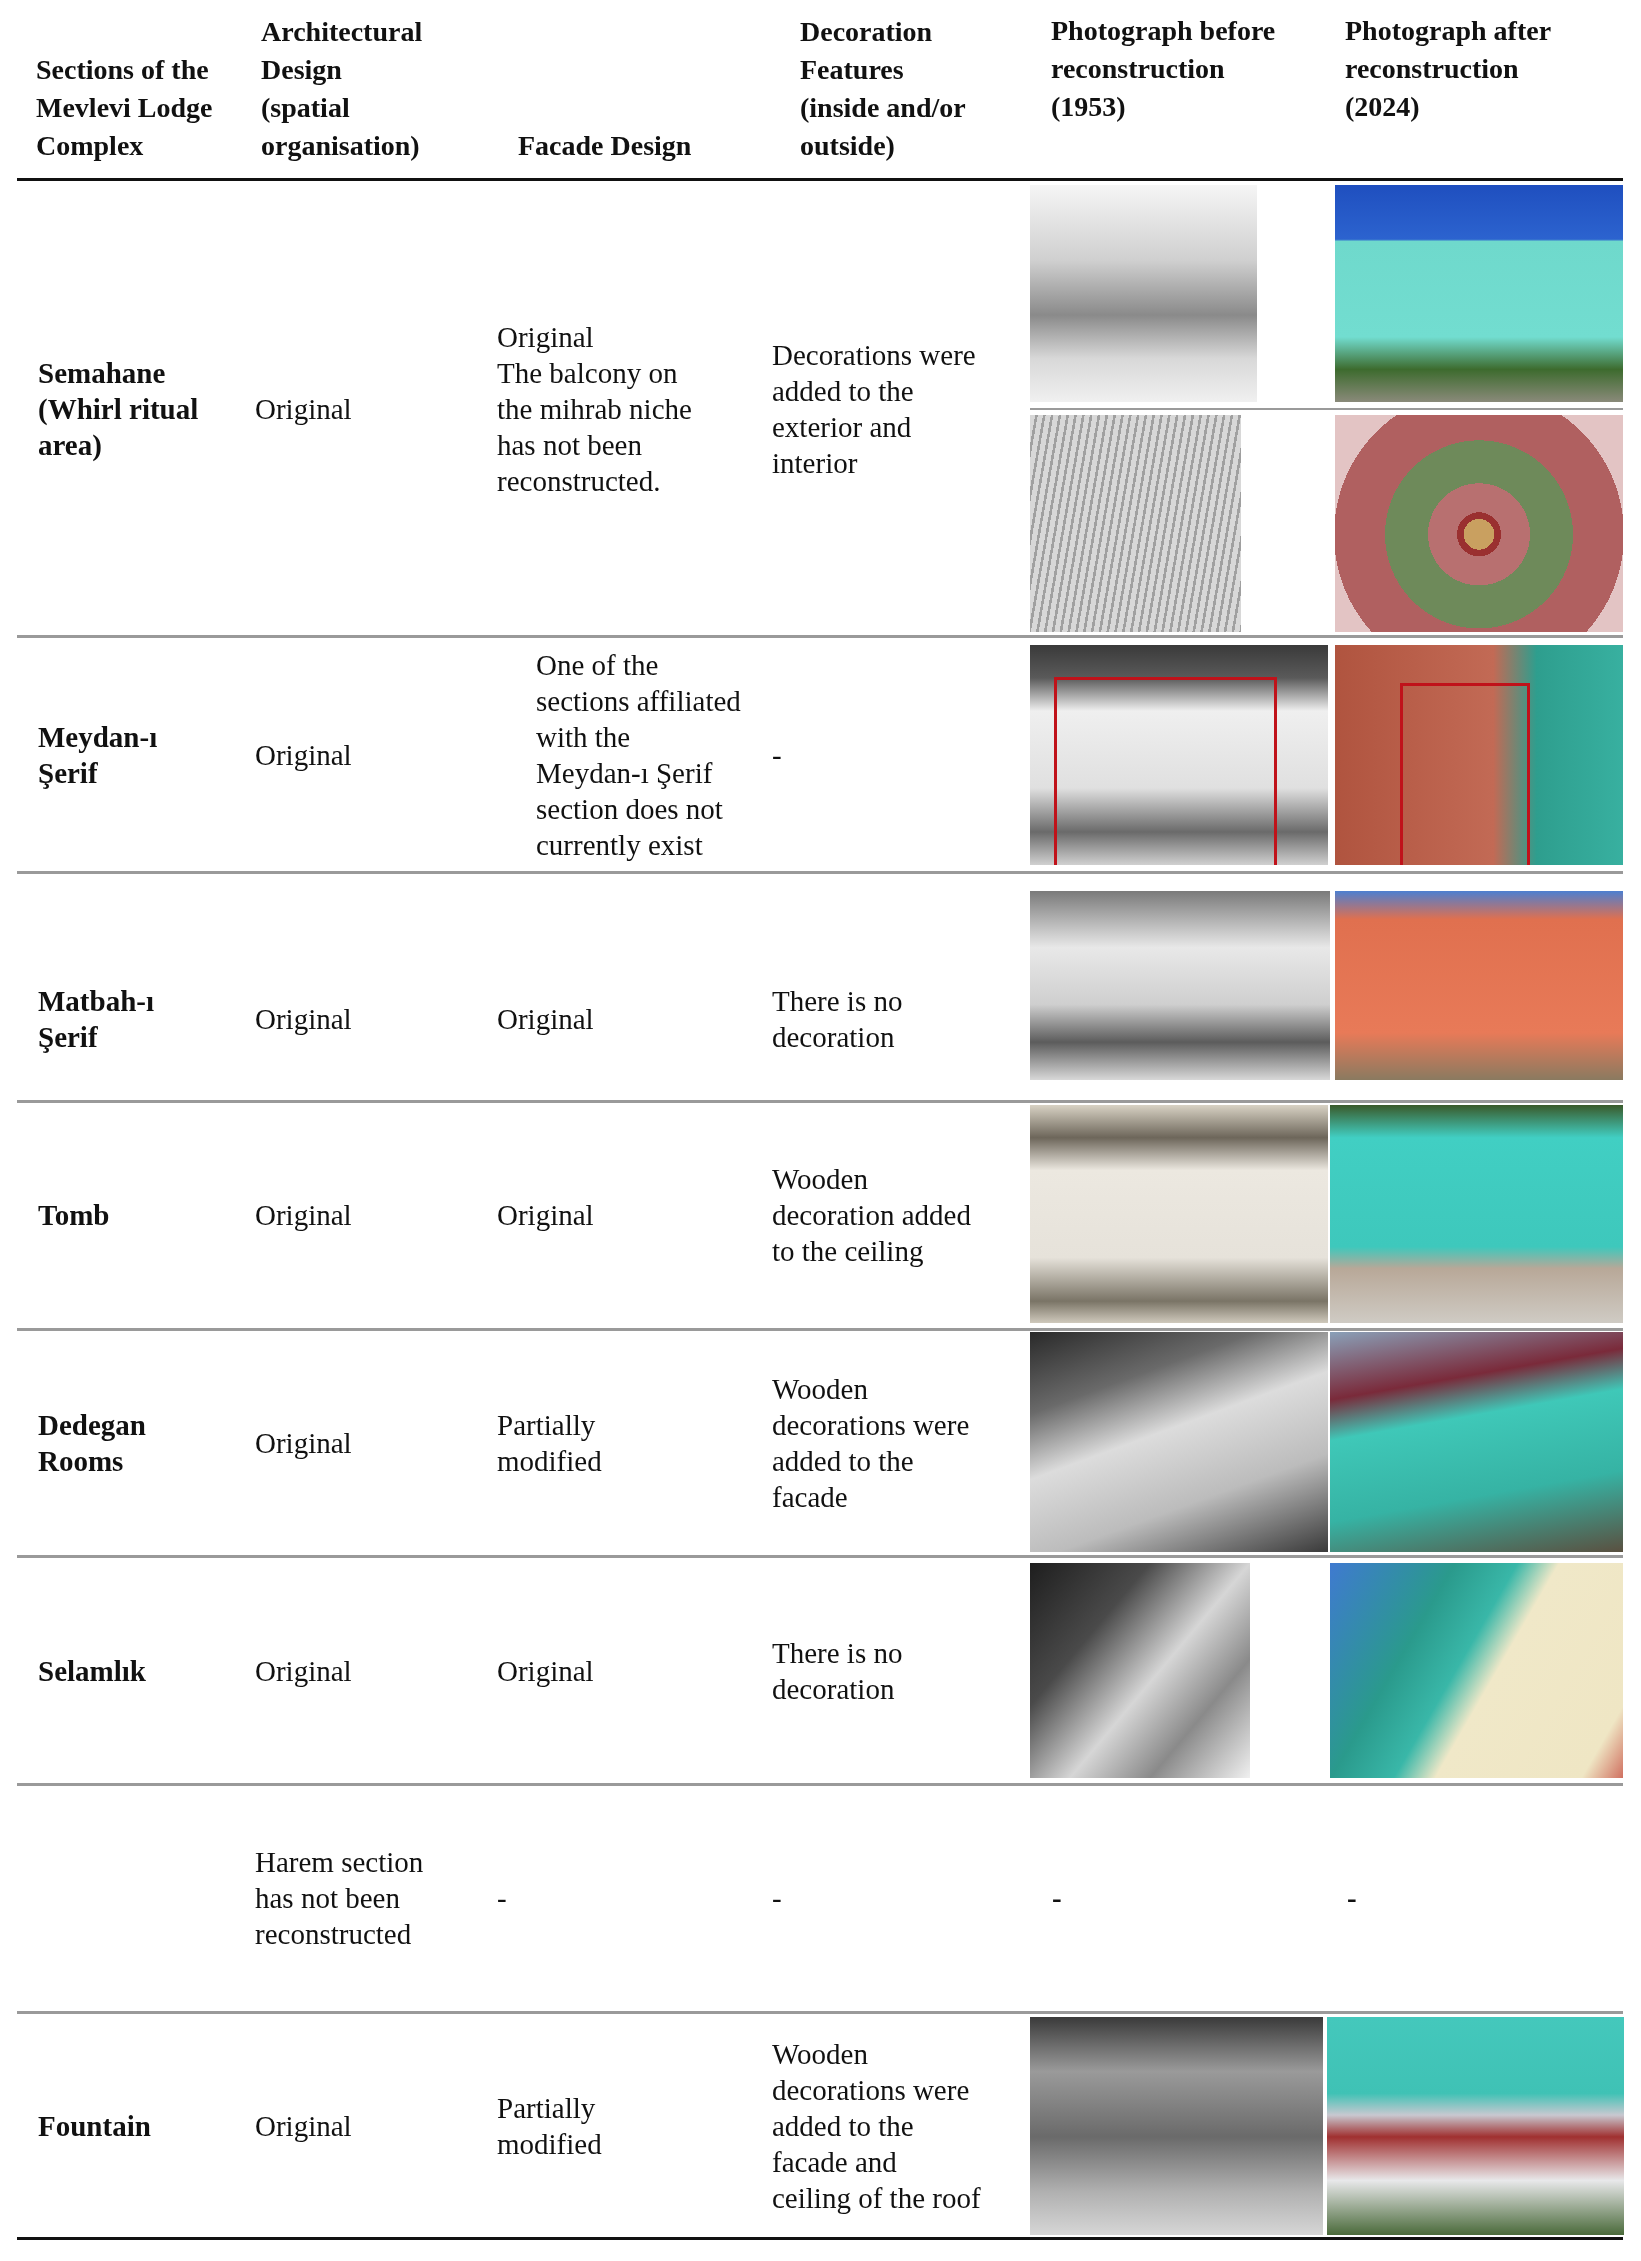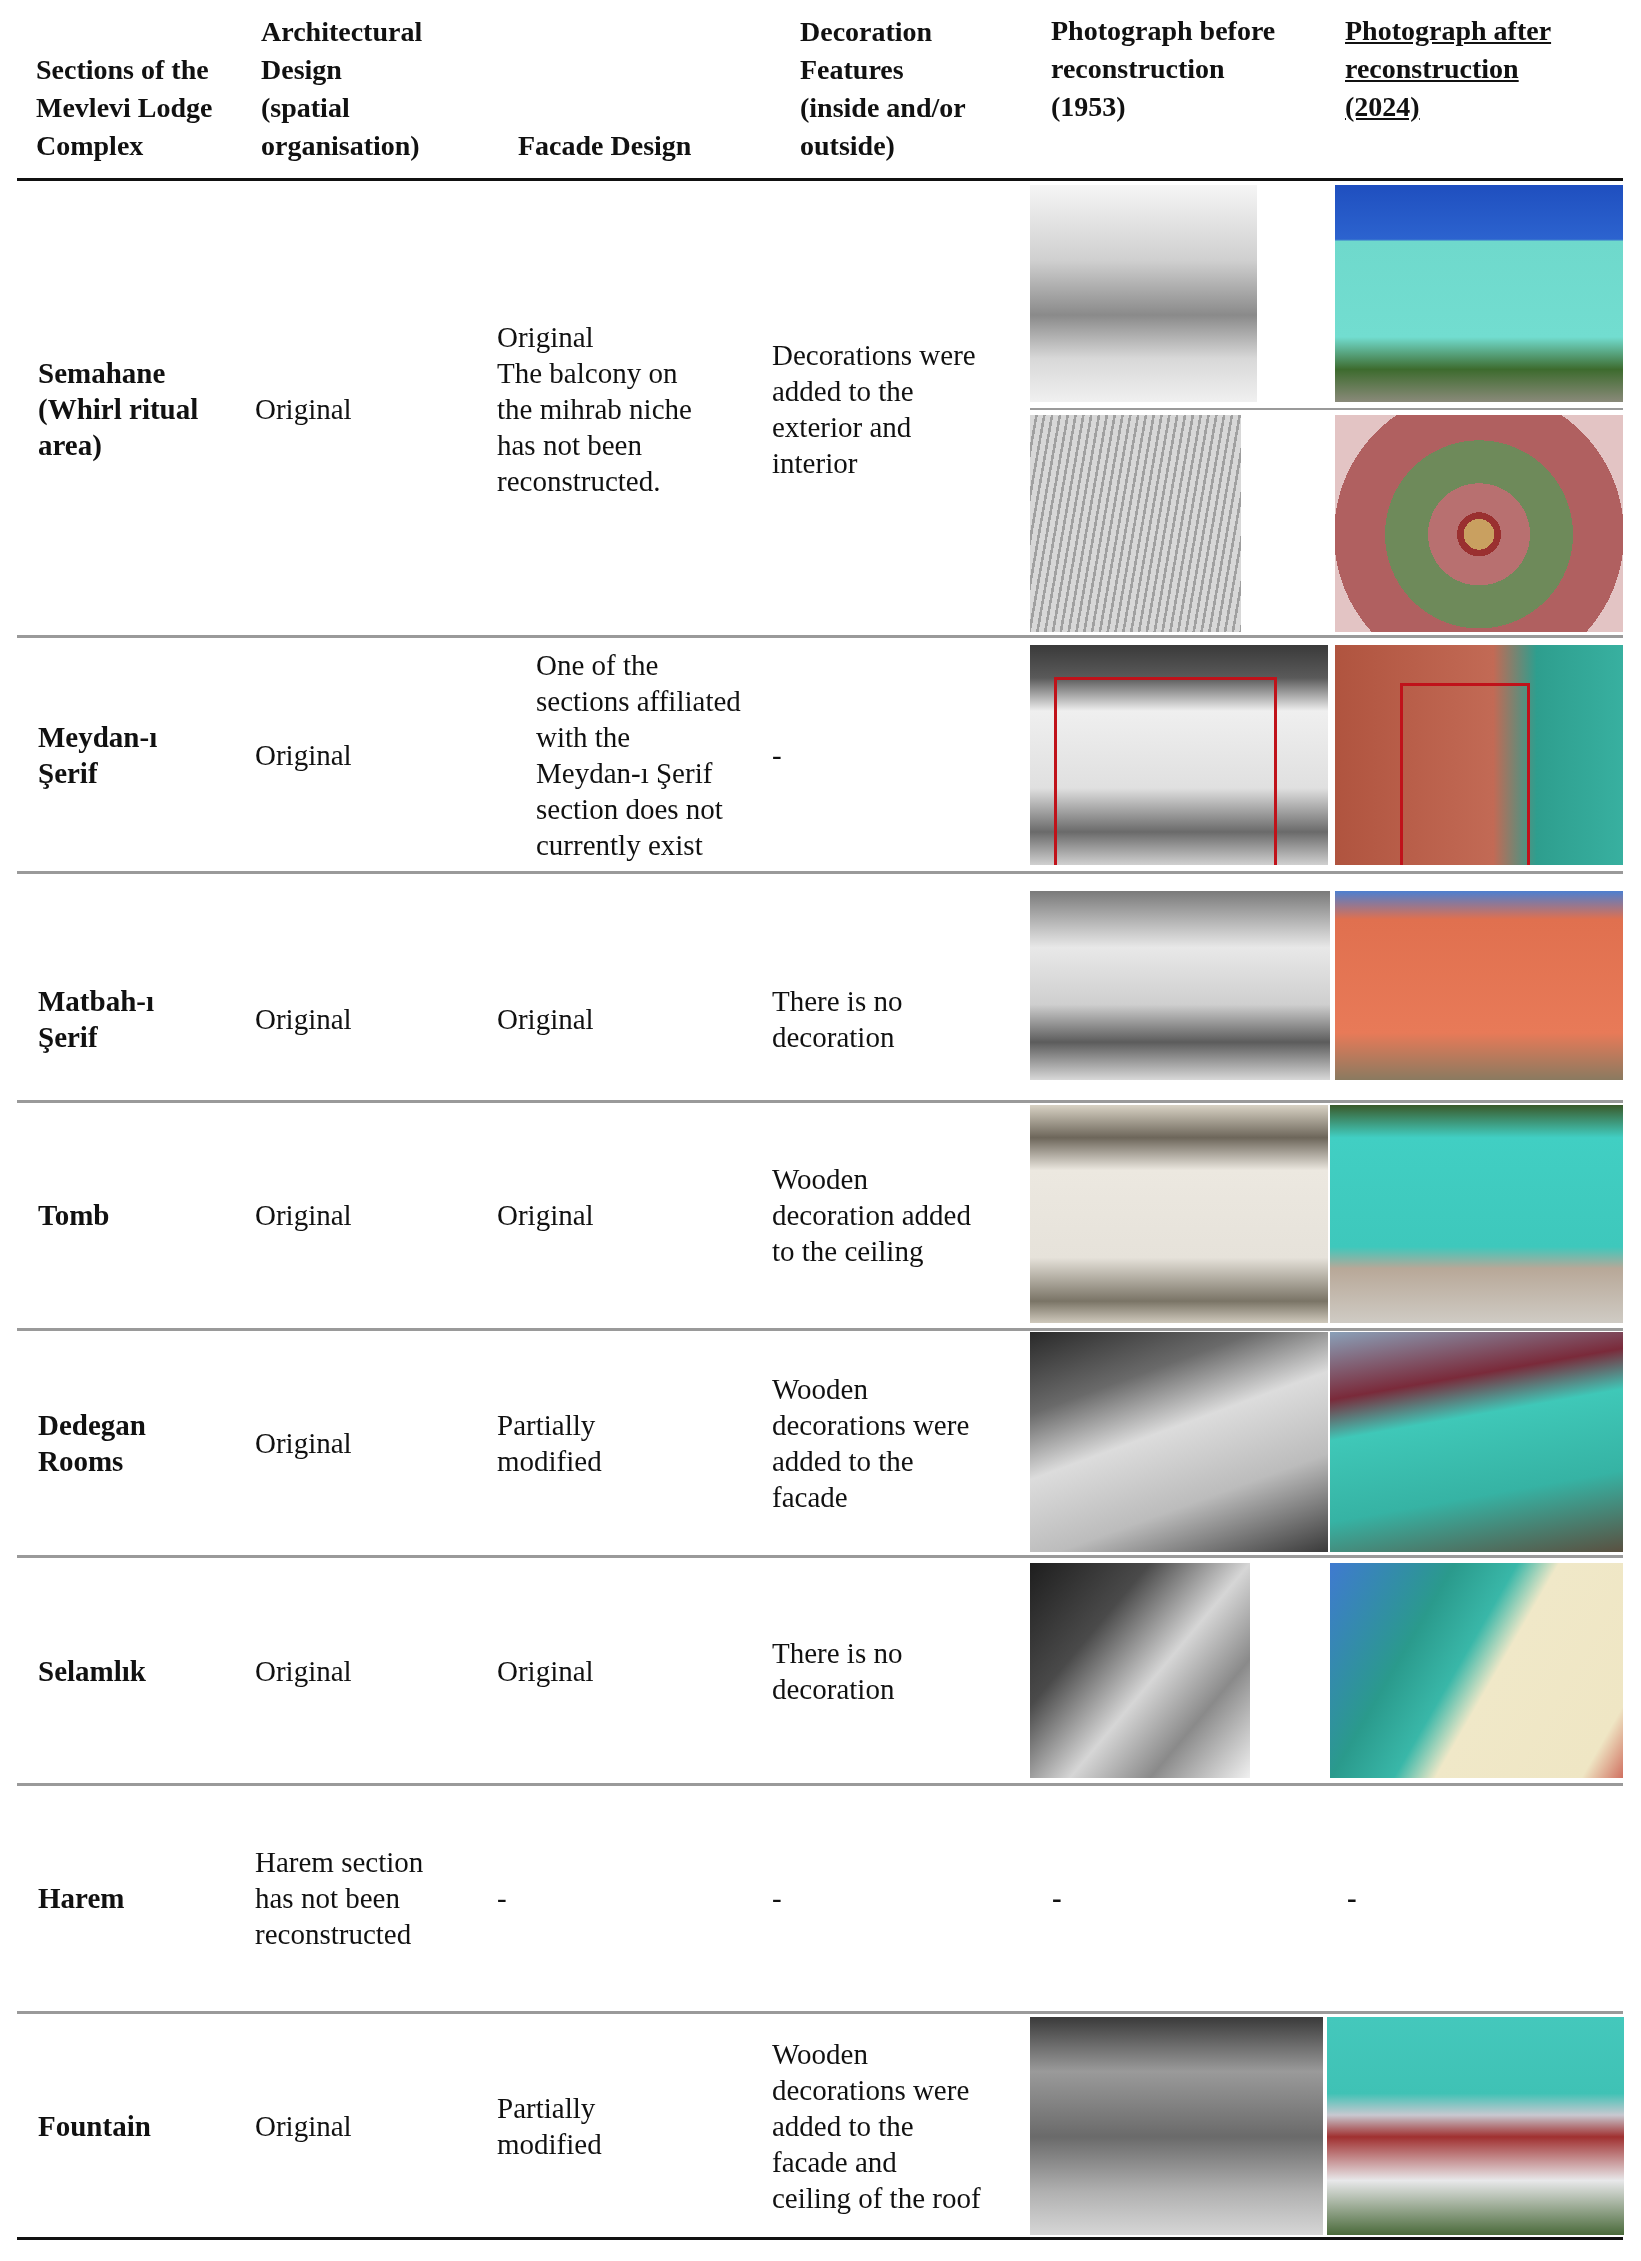--- a/index.html
+++ b/index.html
@@ -36,21 +36,21 @@
     <div>Decoration</div>
     <div>Features</div>
     <div>(inside and/or</div>
     <div>outside)</div>
   </div>
   <div class="hcell" style="left:1051px;bottom:54px;">
     <div>Photograph before</div>
     <div>reconstruction</div>
     <div>(1953)</div>
   </div>
-  <div class="hcell" style="left:1345px;bottom:54px;text-decoration:underline;">
+  <div class="hcell" style="left:1345px;bottom:54px;">
     <div>Photograph after</div>
     <div>reconstruction</div>
     <div>(2024)</div>
   </div>
 </div>
 <div class="rule-thick" style="top:178px;"></div>
 
 <div class="row" style="top:182px;height:454px;">
   <div class="cell bold" style="left:38px;width:205px;">
       <div>
@@ -209,23 +209,20 @@
     <div>There is no</div>
     <div>decoration</div>
       </div>
     </div>
   <div class="photo" style="left:1030px;top:5.1px;width:220px;height:215px;background:linear-gradient(130deg,#1e1e1e 0%,#4a4a4a 30%,#d6d6d6 55%,#8a8a8a 75%,#f0f0f0 100%);"></div>
   <div class="photo" style="left:1330px;top:5.1px;width:293px;height:215px;background:linear-gradient(120deg,#3f7ad0 0%,#2a9a8c 30%,#39b7a8 45%,#f0e8c8 55%,#efe6c4 90%,#d07060 100%);"></div>
 </div>
 <div class="rule-thin" style="top:1783px;"></div>
 
 <div class="row" style="top:1785px;height:226px;">
-  <div class="cell bold" style="left:38px;width:205px;">
-      <div>Harem</div>
-    </div>
   <div class="cell" style="left:255px;width:230px;">
       <div>
     <div>Harem section</div>
     <div>has not been</div>
     <div>reconstructed</div>
       </div>
     </div>
   <div class="cell" style="left:497px;width:256px;">
       <div>-</div>
     </div>

